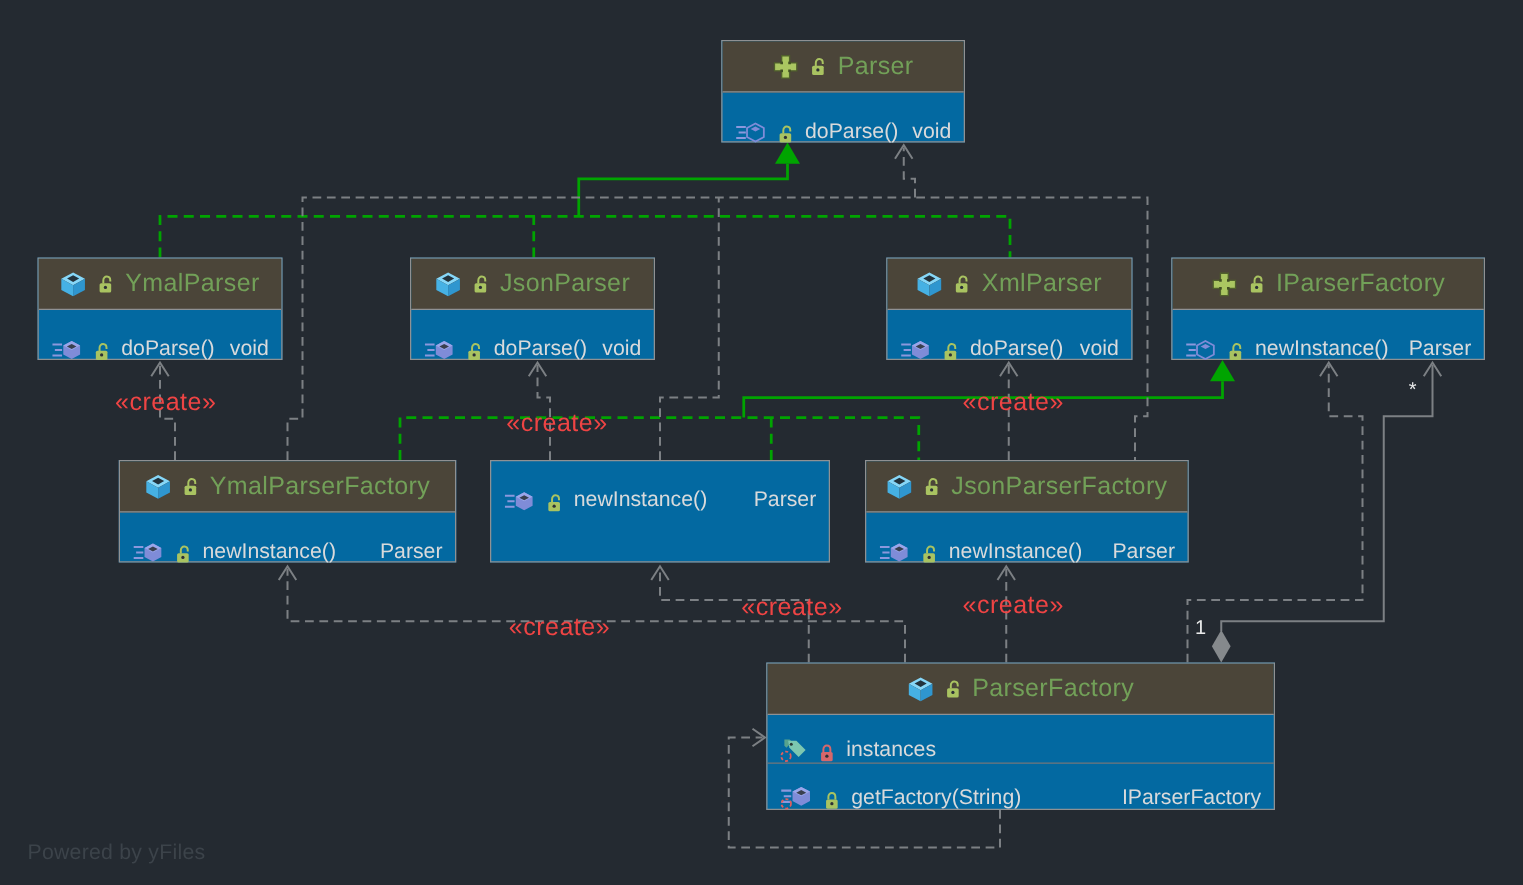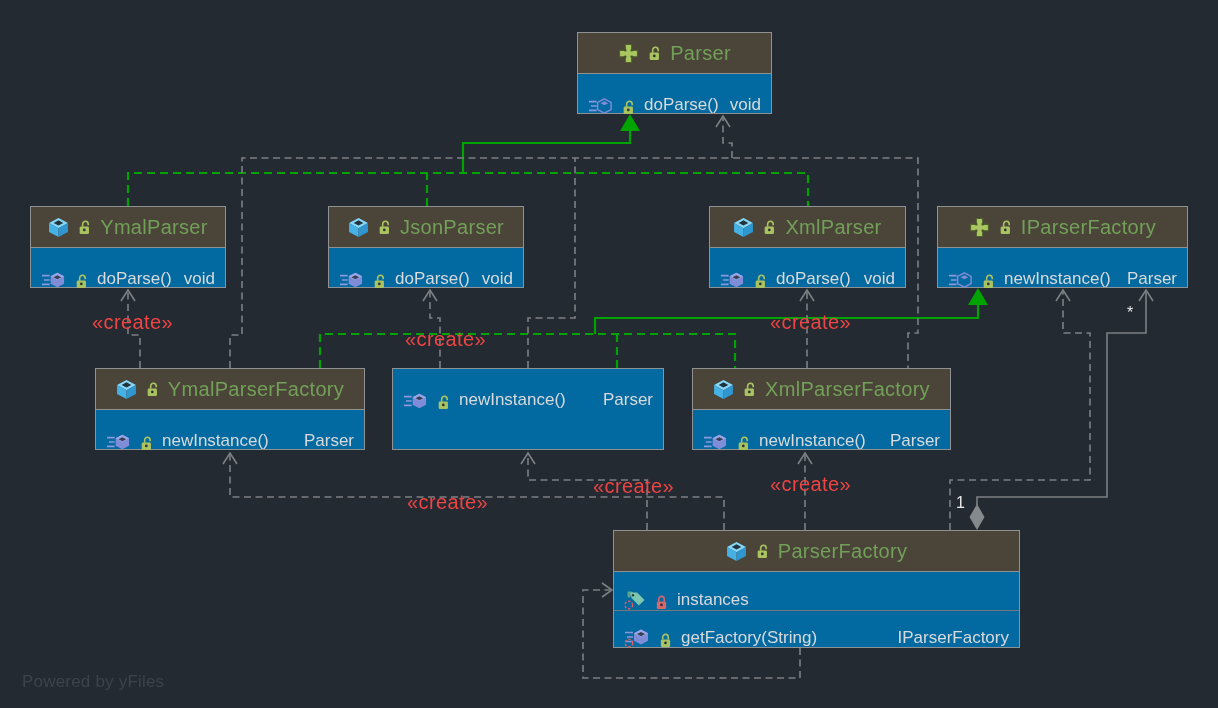--- a/index.html
+++ b/index.html
@@ -286,21 +286,21 @@
 </div>
 
 <div class="uml-box" style="left:692px;top:368px;width:259px;height:82px">
   <div class="uml-header">
     <svg class="ic" width="21" height="21">
         <use href="#i-cube"></use>
       </svg>
     <svg class="ic lock-green" width="13" height="15">
         <use href="#i-lock-open"></use>
       </svg>
-    <span class="uml-title">XmlParserFactory</span>
+    <span class="uml-title">JsonParserFactory</span>
   </div>
   <div class="uml-row">
     <svg class="ic" width="25" height="18">
         <use href="#i-method"></use>
       </svg>
     <svg class="ic lock-green" width="13" height="15">
         <use href="#i-lock-open"></use>
       </svg>
     <span class="member-name">newInstance()</span>
     <span class="member-type">Parser</span>

